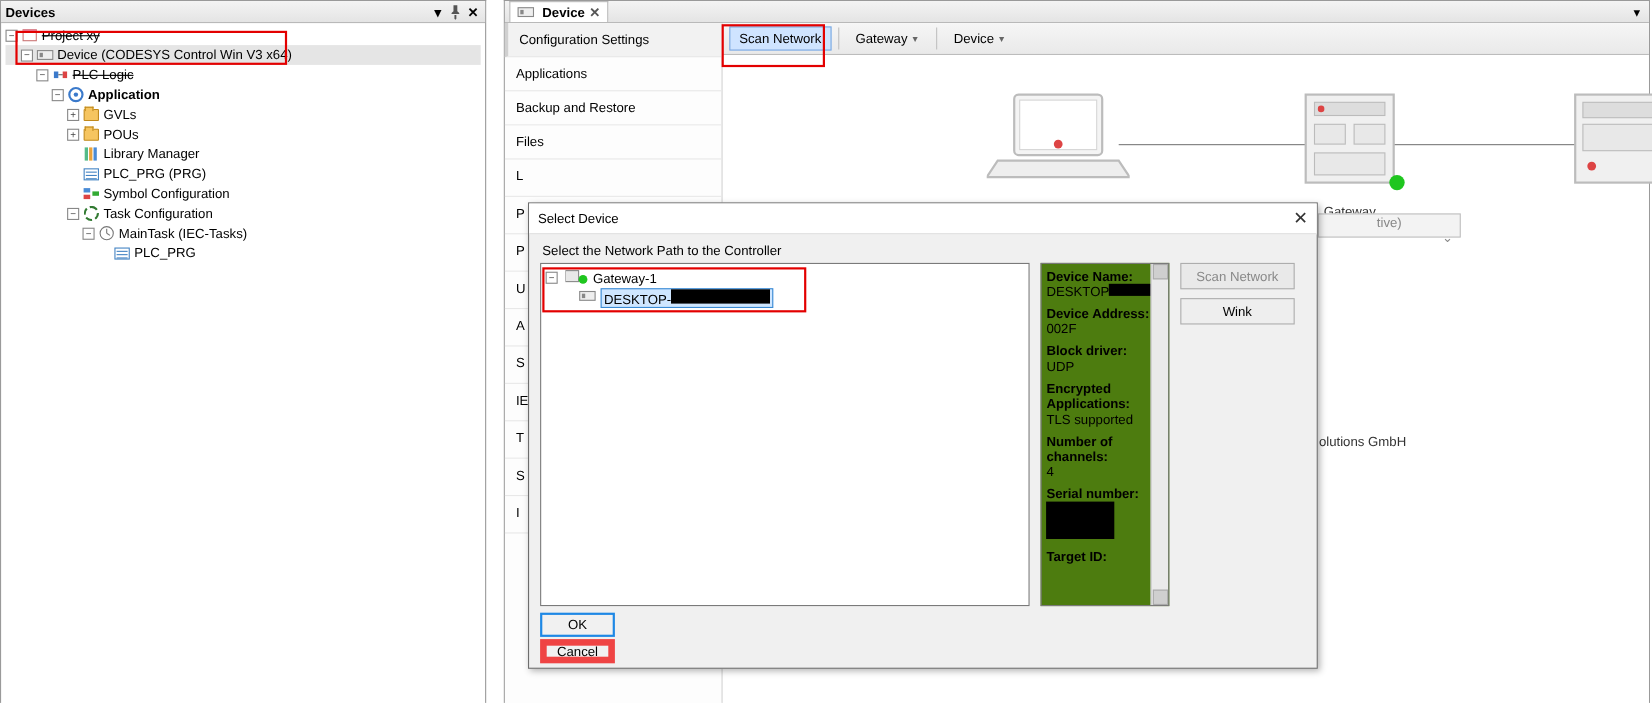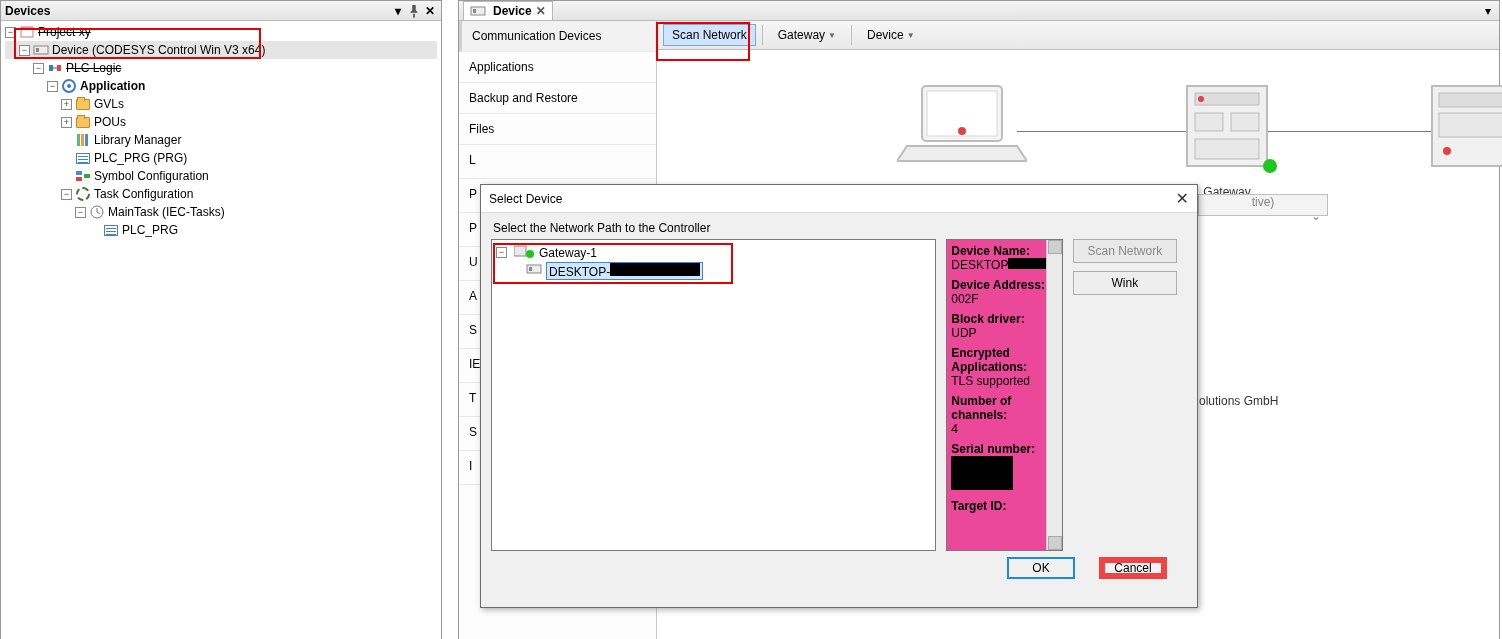--- a/index.html
+++ b/index.html
@@ -53,31 +53,31 @@
 .combo .arr{margin-left:auto;}
 
 
 .dialog{position:absolute; left:480px; top:184px; width:718px; height:424px; background:#f0f0f0; border:1px solid #6d6d6d; box-shadow:2px 2px 6px rgba(0,0,0,.3);}
 .dlg-title{height:28px; background:#fff; display:flex; align-items:center; padding:0 8px; border-bottom:1px solid #dcdcdc;}
 .dlg-title .close{margin-left:auto; font-size:16px; cursor:pointer; color:#333;}
 .dlg-body{padding:6px 20px 10px 10px;}
 .dlg-label{margin:2px 0 4px 2px;}
 .dlg-cols{display:flex; gap:10px;}
 .tree-pane{width:452px; height:312px; background:#fff; border:1px solid #7a7a7a; padding:4px; position:relative;}
-.info-pane{width:118px; height:312px; background:#ec4899; border:1px solid #7a7a7a; padding:4px; overflow:hidden; position:relative;}
+.info-pane{width:118px; height:312px; background:#4d7c0f; border:1px solid #7a7a7a; padding:4px; overflow:hidden; position:relative;}
 .info-scroll{position:absolute;right:0;top:0;width:16px;height:100%;background:#eaeaea;border-left:1px solid #c8c8c8;}
 .info-scroll .thumb{position:absolute;left:1px;width:14px;background:#cfcfcf;border:1px solid #aaa;}
 .info-pane .k{font-weight:bold;margin-top:6px;}
 .info-pane .k:first-child{margin-top:0;}
 .info-pane .v{margin-bottom:2px;}
 .blackout{background:#000; display:inline-block;}
 .btn-col{display:flex;flex-direction:column;gap:8px;width:106px;}
 .win-btn{height:24px;border:1px solid #adadad;background:#e9e9e9;display:flex;align-items:center;justify-content:center;color:#898989;}
 .win-btn.enabled{color:#000;background:#eee;}
-.dlg-footer{display:flex;justify-content:flex-end;gap:24px;padding:6px 10px 0 0;}
+.dlg-footer{display:flex;justify-content:flex-end;gap:2px;padding:6px 10px 0 0;flex-direction:column;}
 .win-btn2{width:68px;height:22px;border:6px solid #ef4444;background:#f1f1f1;display:flex;align-items:center;justify-content:center;cursor:pointer;}
 .win-btn2.primary{border:2px solid #1e88e5;}
 #rb3{left:493px;top:243px;width:240px;height:41px;}
 
 .tp-row{display:flex;align-items:center;height:17px;}
 .tp-sel{background:#cfe6ff;border:1px solid #3a8ad4;padding:0 2px;}
 .tp-blackout{background:#000;height:13px;display:inline-block;}
 
 .company-text{position:absolute;left:1199px;top:394px;color:#333;}
 
@@ -235,21 +235,21 @@
           </svg>
         </span>
       <b>Device</b>
       <span class="tab-close">✕</span>
     </div>
     <span class="spacer"></span>
     <span class="pin-dd">▾</span>
   </div>
   <div class="content-area">
     <div class="side-nav">
-      <div class="item active">Communication Devices</div>
+      <div class="item active">Configuration Settings</div>
       <div class="item">Applications</div>
       <div class="item">Backup and Restore</div>
       <div class="item">Files</div>
       <div class="item trunc">L</div>
       <div class="item trunc">P</div>
       <div class="item trunc">P</div>
       <div class="item trunc">U</div>
       <div class="item trunc">A</div>
       <div class="item trunc">S</div>
       <div class="item trunc">IE</div>

